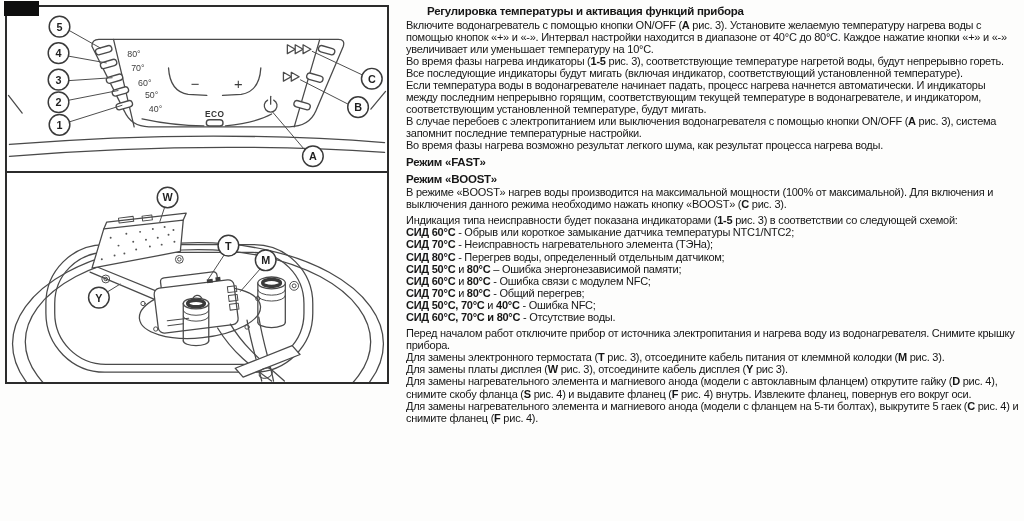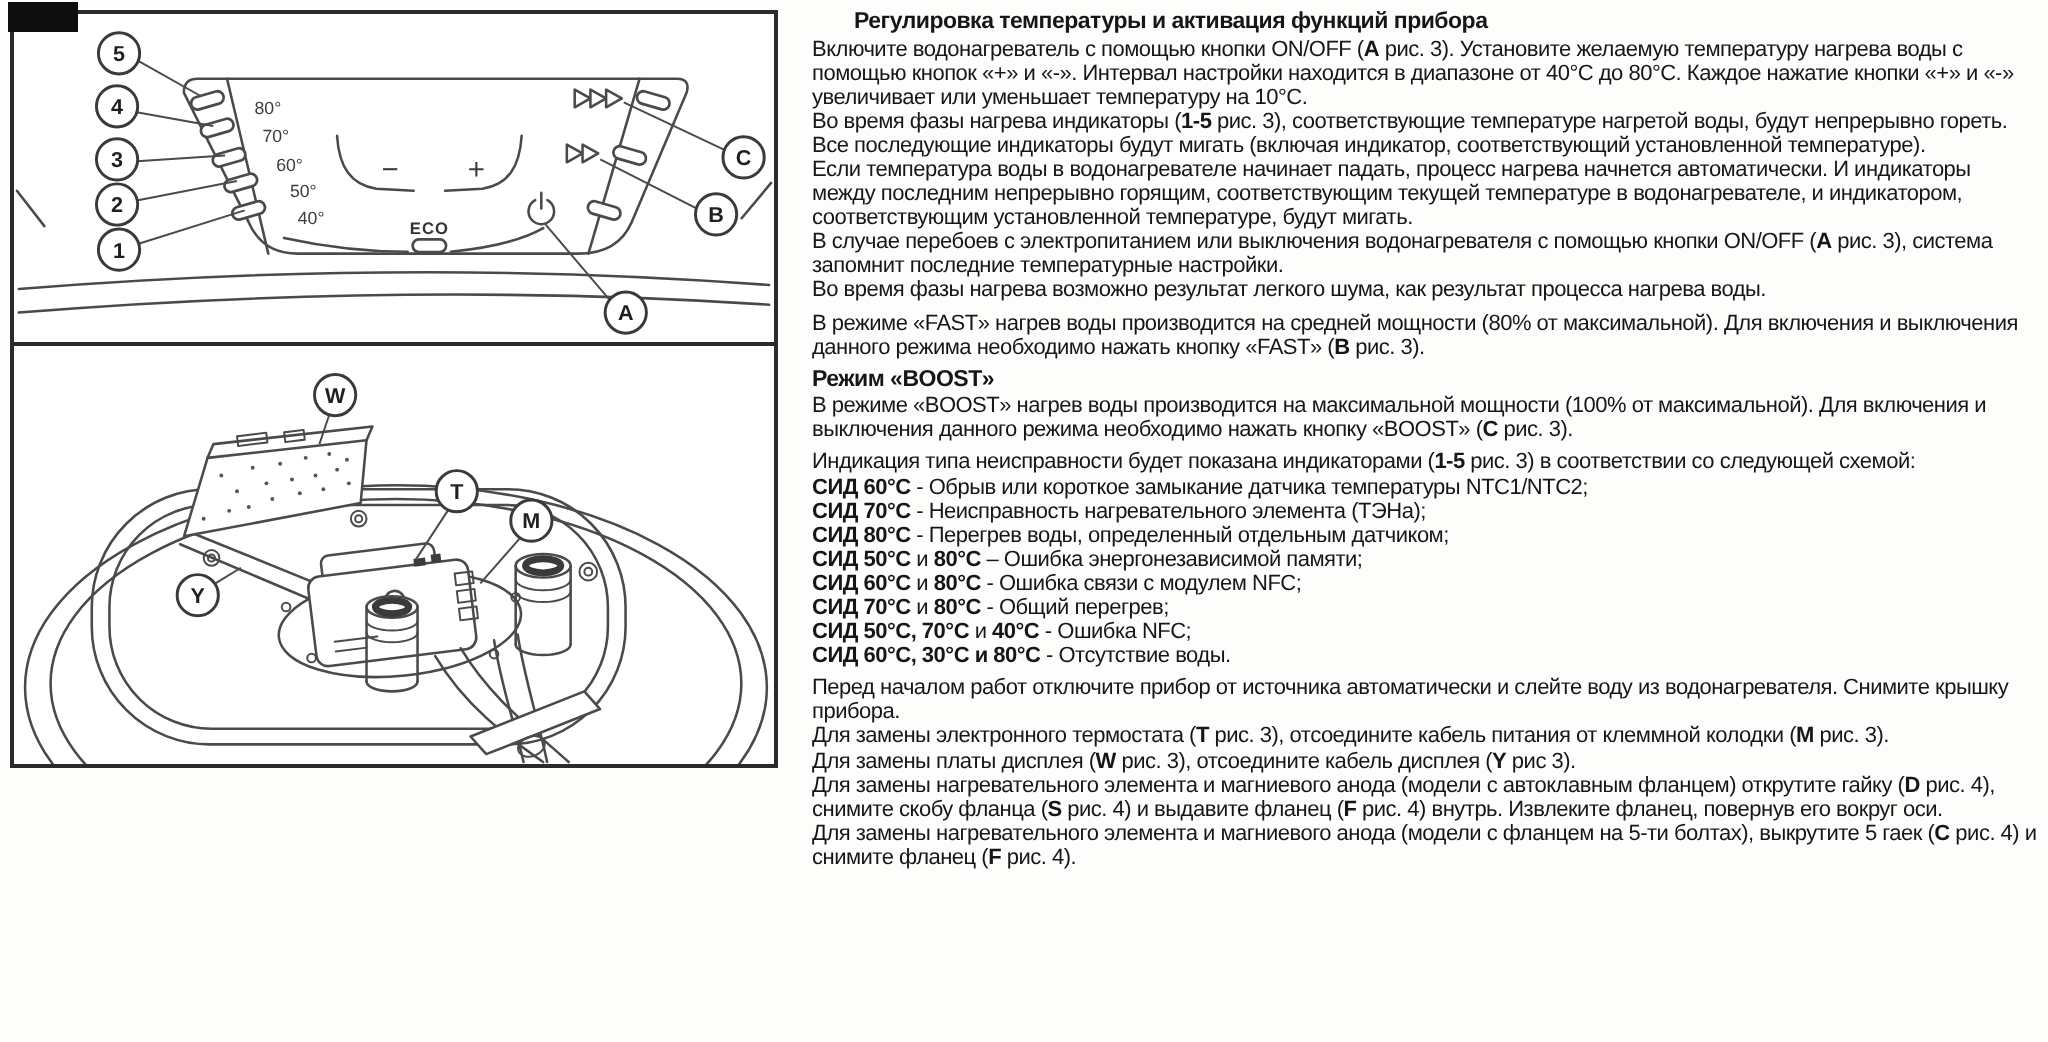--- a/index.html
+++ b/index.html
@@ -302,37 +302,37 @@
 <div class="textcol">
     <div class="section">
       <div class="h indent">Регулировка температуры и активация функций прибора</div>
       <div class="p">Включите водонагреватель с помощью кнопки ON/OFF (<b>A</b> рис. 3). Установите желаемую температуру нагрева воды с помощью кнопок «+» и «-». Интервал настройки находится в диапазоне от 40°C до 80°C. Каждое нажатие кнопки «+» и «-» увеличивает или уменьшает температуру на 10°C.</div>
       <div class="p">Во время фазы нагрева индикаторы (<b>1-5</b> рис. 3), соответствующие температуре нагретой воды, будут непрерывно гореть. Все последующие индикаторы будут мигать (включая индикатор, соответствующий установленной температуре).</div>
       <div class="p">Если температура воды в водонагревателе начинает падать, процесс нагрева начнется автоматически. И индикаторы между последним непрерывно горящим, соответствующим текущей температуре в водонагревателе, и индикатором, соответствующим установленной температуре, будут мигать.</div>
       <div class="p">В случае перебоев с электропитанием или выключения водонагревателя с помощью кнопки ON/OFF (<b>A</b> рис. 3), система запомнит последние температурные настройки.</div>
       <div class="p">Во время фазы нагрева возможно результат легкого шума, как результат процесса нагрева воды.</div>
     </div>
     <div class="section">
-      <div class="p">В режиме «FAST» нагрев воды производится на средней мощности (80% от максимальной). Для включения и выключения данного режима необходимо нажать кнопку «FAST» (<b>B</b> рис. 3).</div>
+      <div class="h">Режим «FAST»</div>
     </div>
     <div class="section">
       <div class="h">Режим «BOOST»</div>
       <div class="p">В режиме «BOOST» нагрев воды производится на максимальной мощности (100% от максимальной). Для включения и выключения данного режима необходимо нажать кнопку «BOOST» (<b>C</b> рис. 3).</div>
     </div>
     <div class="section">
       <div class="p">Индикация типа неисправности будет показана индикаторами (<b>1-5</b> рис. 3) в соответствии со следующей схемой:</div>
       <div class="p fault"><b>СИД 60°C</b> - Обрыв или короткое замыкание датчика температуры NTC1/NTC2;</div>
       <div class="p fault"><b>СИД 70°C</b> - Неисправность нагревательного элемента (ТЭНа);</div>
       <div class="p fault"><b>СИД 80°C</b> - Перегрев воды, определенный отдельным датчиком;</div>
       <div class="p fault"><b>СИД 50°C</b> и <b>80°C</b> – Ошибка энергонезависимой памяти;</div>
       <div class="p fault"><b>СИД 60°C</b> и <b>80°C</b> - Ошибка связи с модулем NFC;</div>
       <div class="p fault"><b>СИД 70°C</b> и <b>80°C</b> - Общий перегрев;</div>
       <div class="p fault"><b>СИД 50°C, 70°C</b> и <b>40°C</b> - Ошибка NFC;</div>
-      <div class="p fault"><b>СИД 60°C, 30°C и 80°C</b> - Отсутствие воды.</div>
-    </div>
-    <div class="section">
-      <div class="p">Перед началом работ отключите прибор от источника автоматически и слейте воду из водонагревателя. Снимите крышку прибора.</div>
+      <div class="p fault"><b>СИД 60°C, 70°C и 80°C</b> - Отсутствие воды.</div>
+    </div>
+    <div class="section">
+      <div class="p">Перед началом работ отключите прибор от источника электропитания и нагрева воду из водонагревателя. Снимите крышку прибора.</div>
       <div class="p">Для замены электронного термостата (<b>T</b> рис. 3), отсоедините кабель питания от клеммной колодки (<b>M</b> рис. 3).</div>
       <div class="p">Для замены платы дисплея (<b>W</b> рис. 3), отсоедините кабель дисплея (<b>Y</b> рис 3).</div>
       <div class="p">Для замены нагревательного элемента и магниевого анода (модели с автоклавным фланцем) открутите гайку (<b>D</b> рис. 4), снимите скобу фланца (<b>S</b> рис. 4) и выдавите фланец (<b>F</b> рис. 4) внутрь. Извлеките фланец, повернув его вокруг оси.</div>
       <div class="p">Для замены нагревательного элемента и магниевого анода (модели с фланцем на 5-ти болтах), выкрутите 5 гаек (<b>C</b> рис. 4) и снимите фланец (<b>F</b> рис. 4).</div>
     </div>
   </div>
 
 </body></html>

